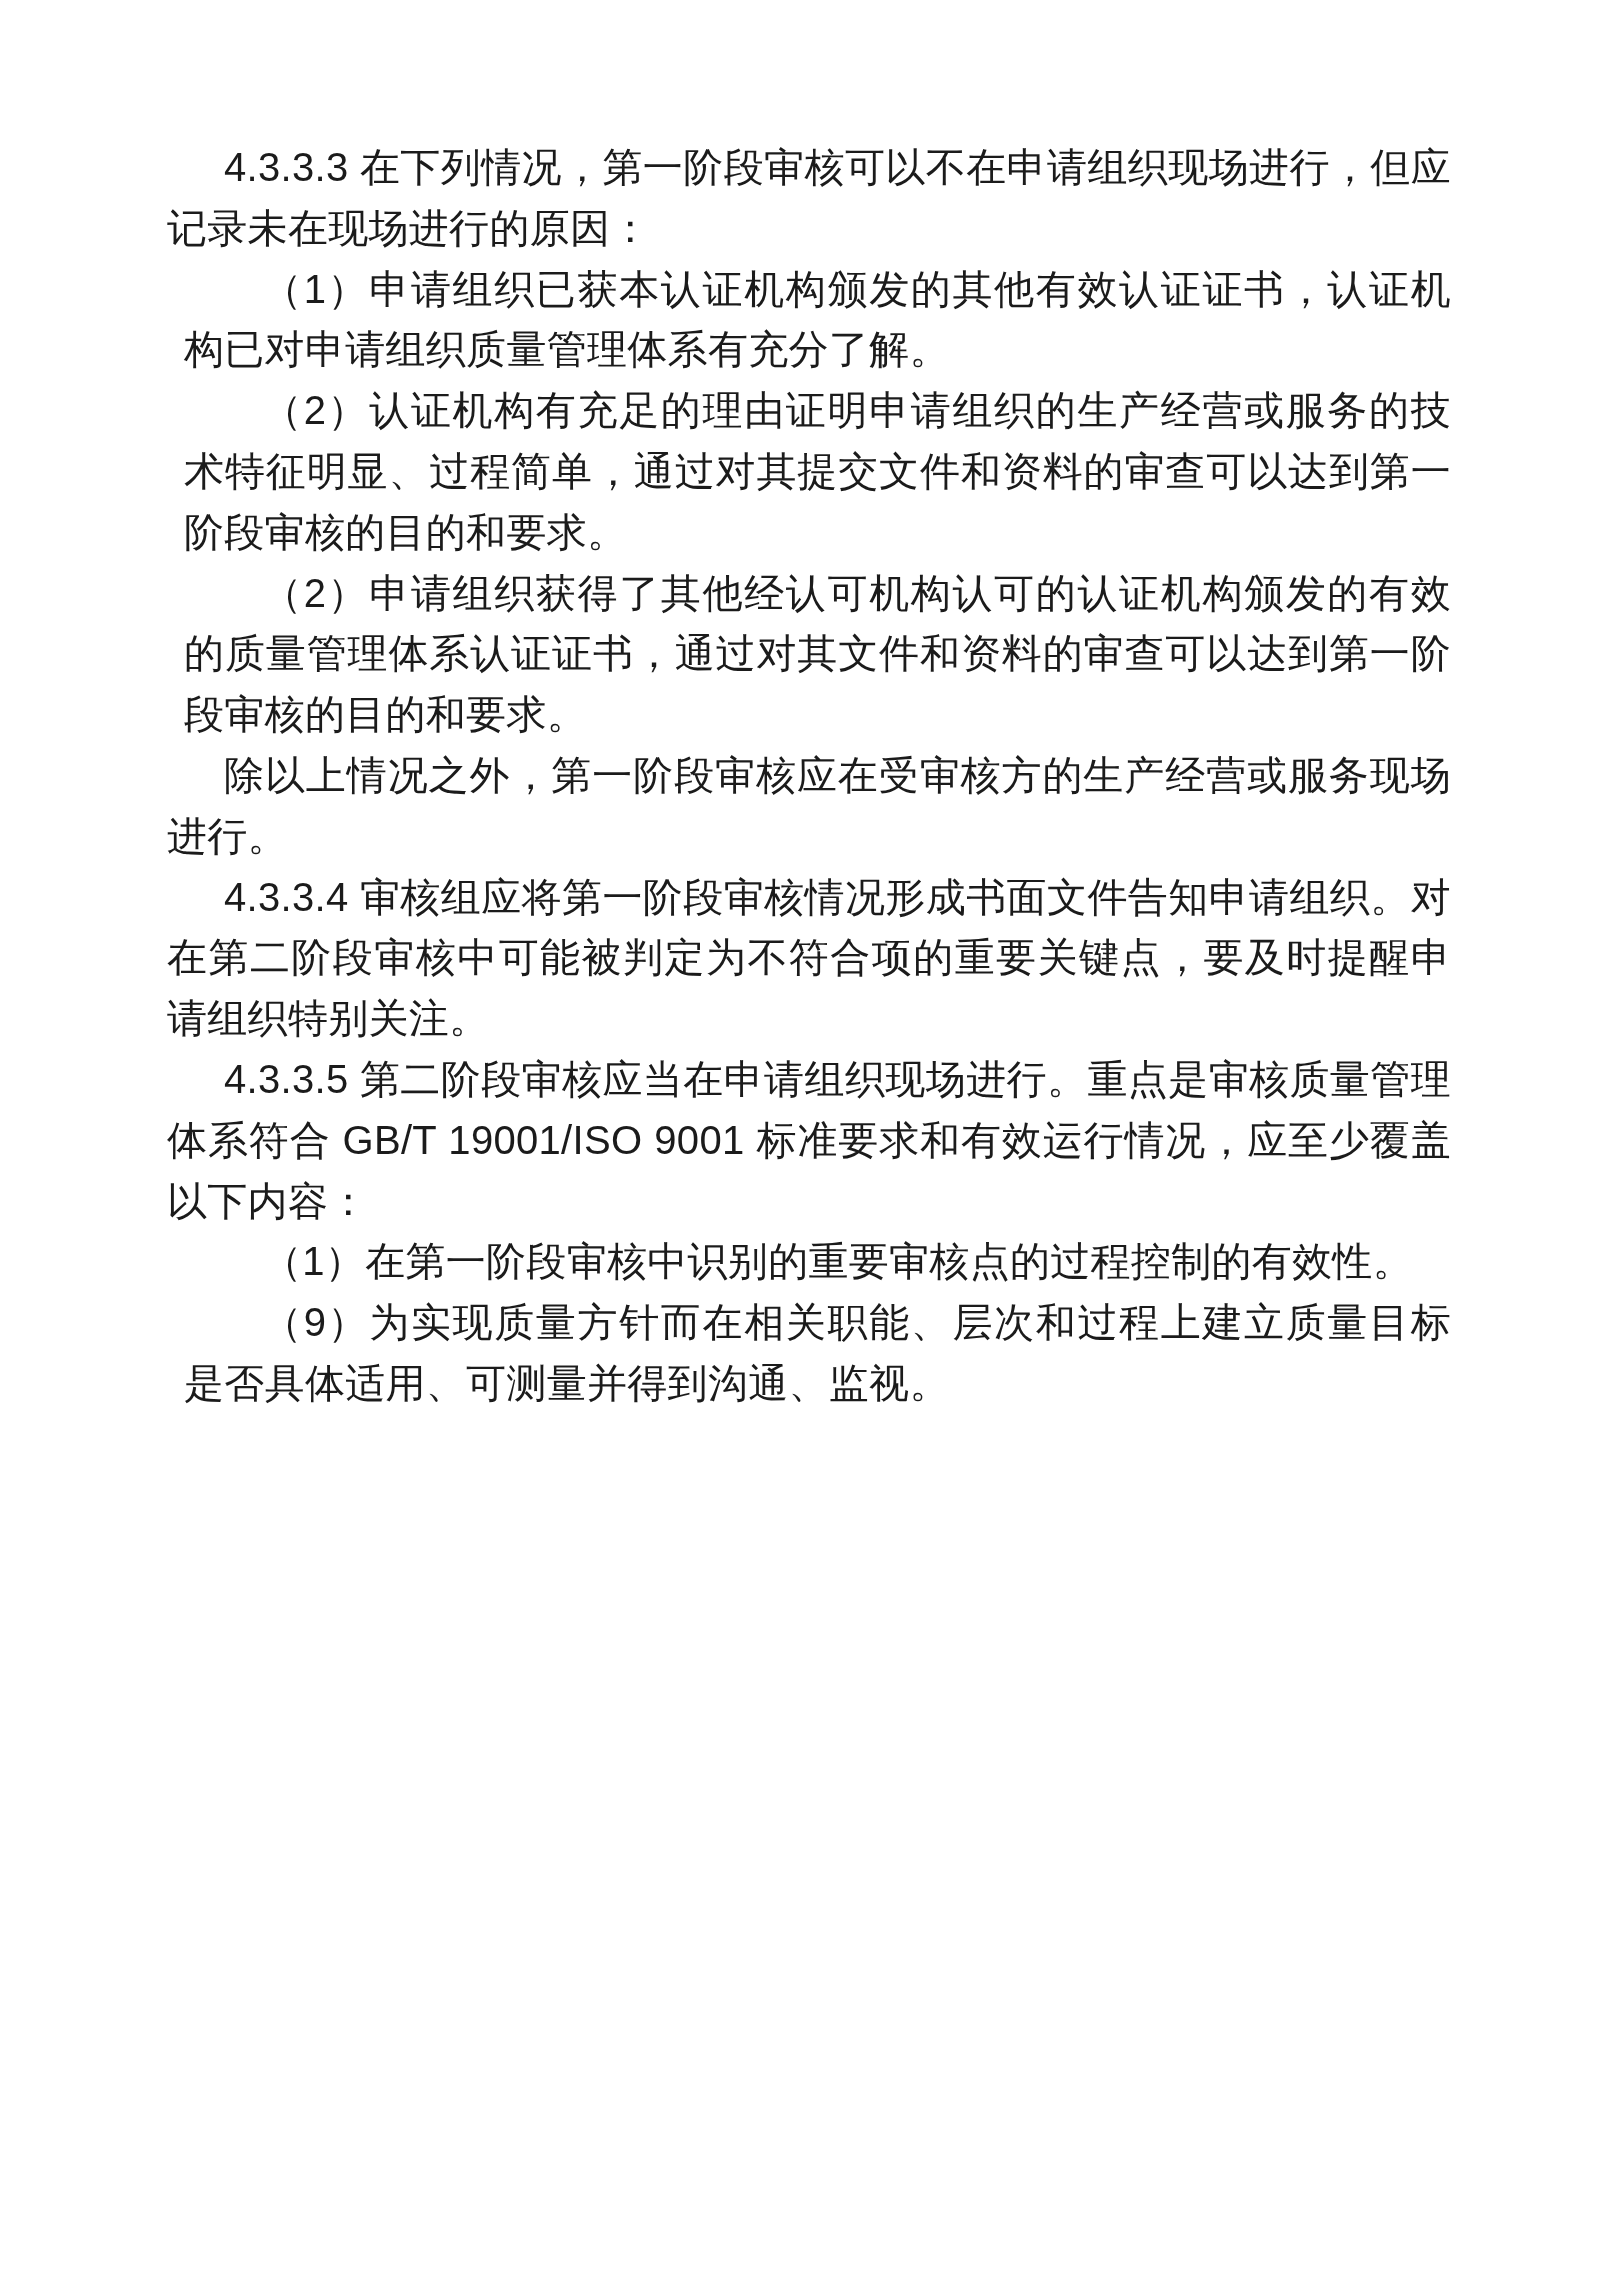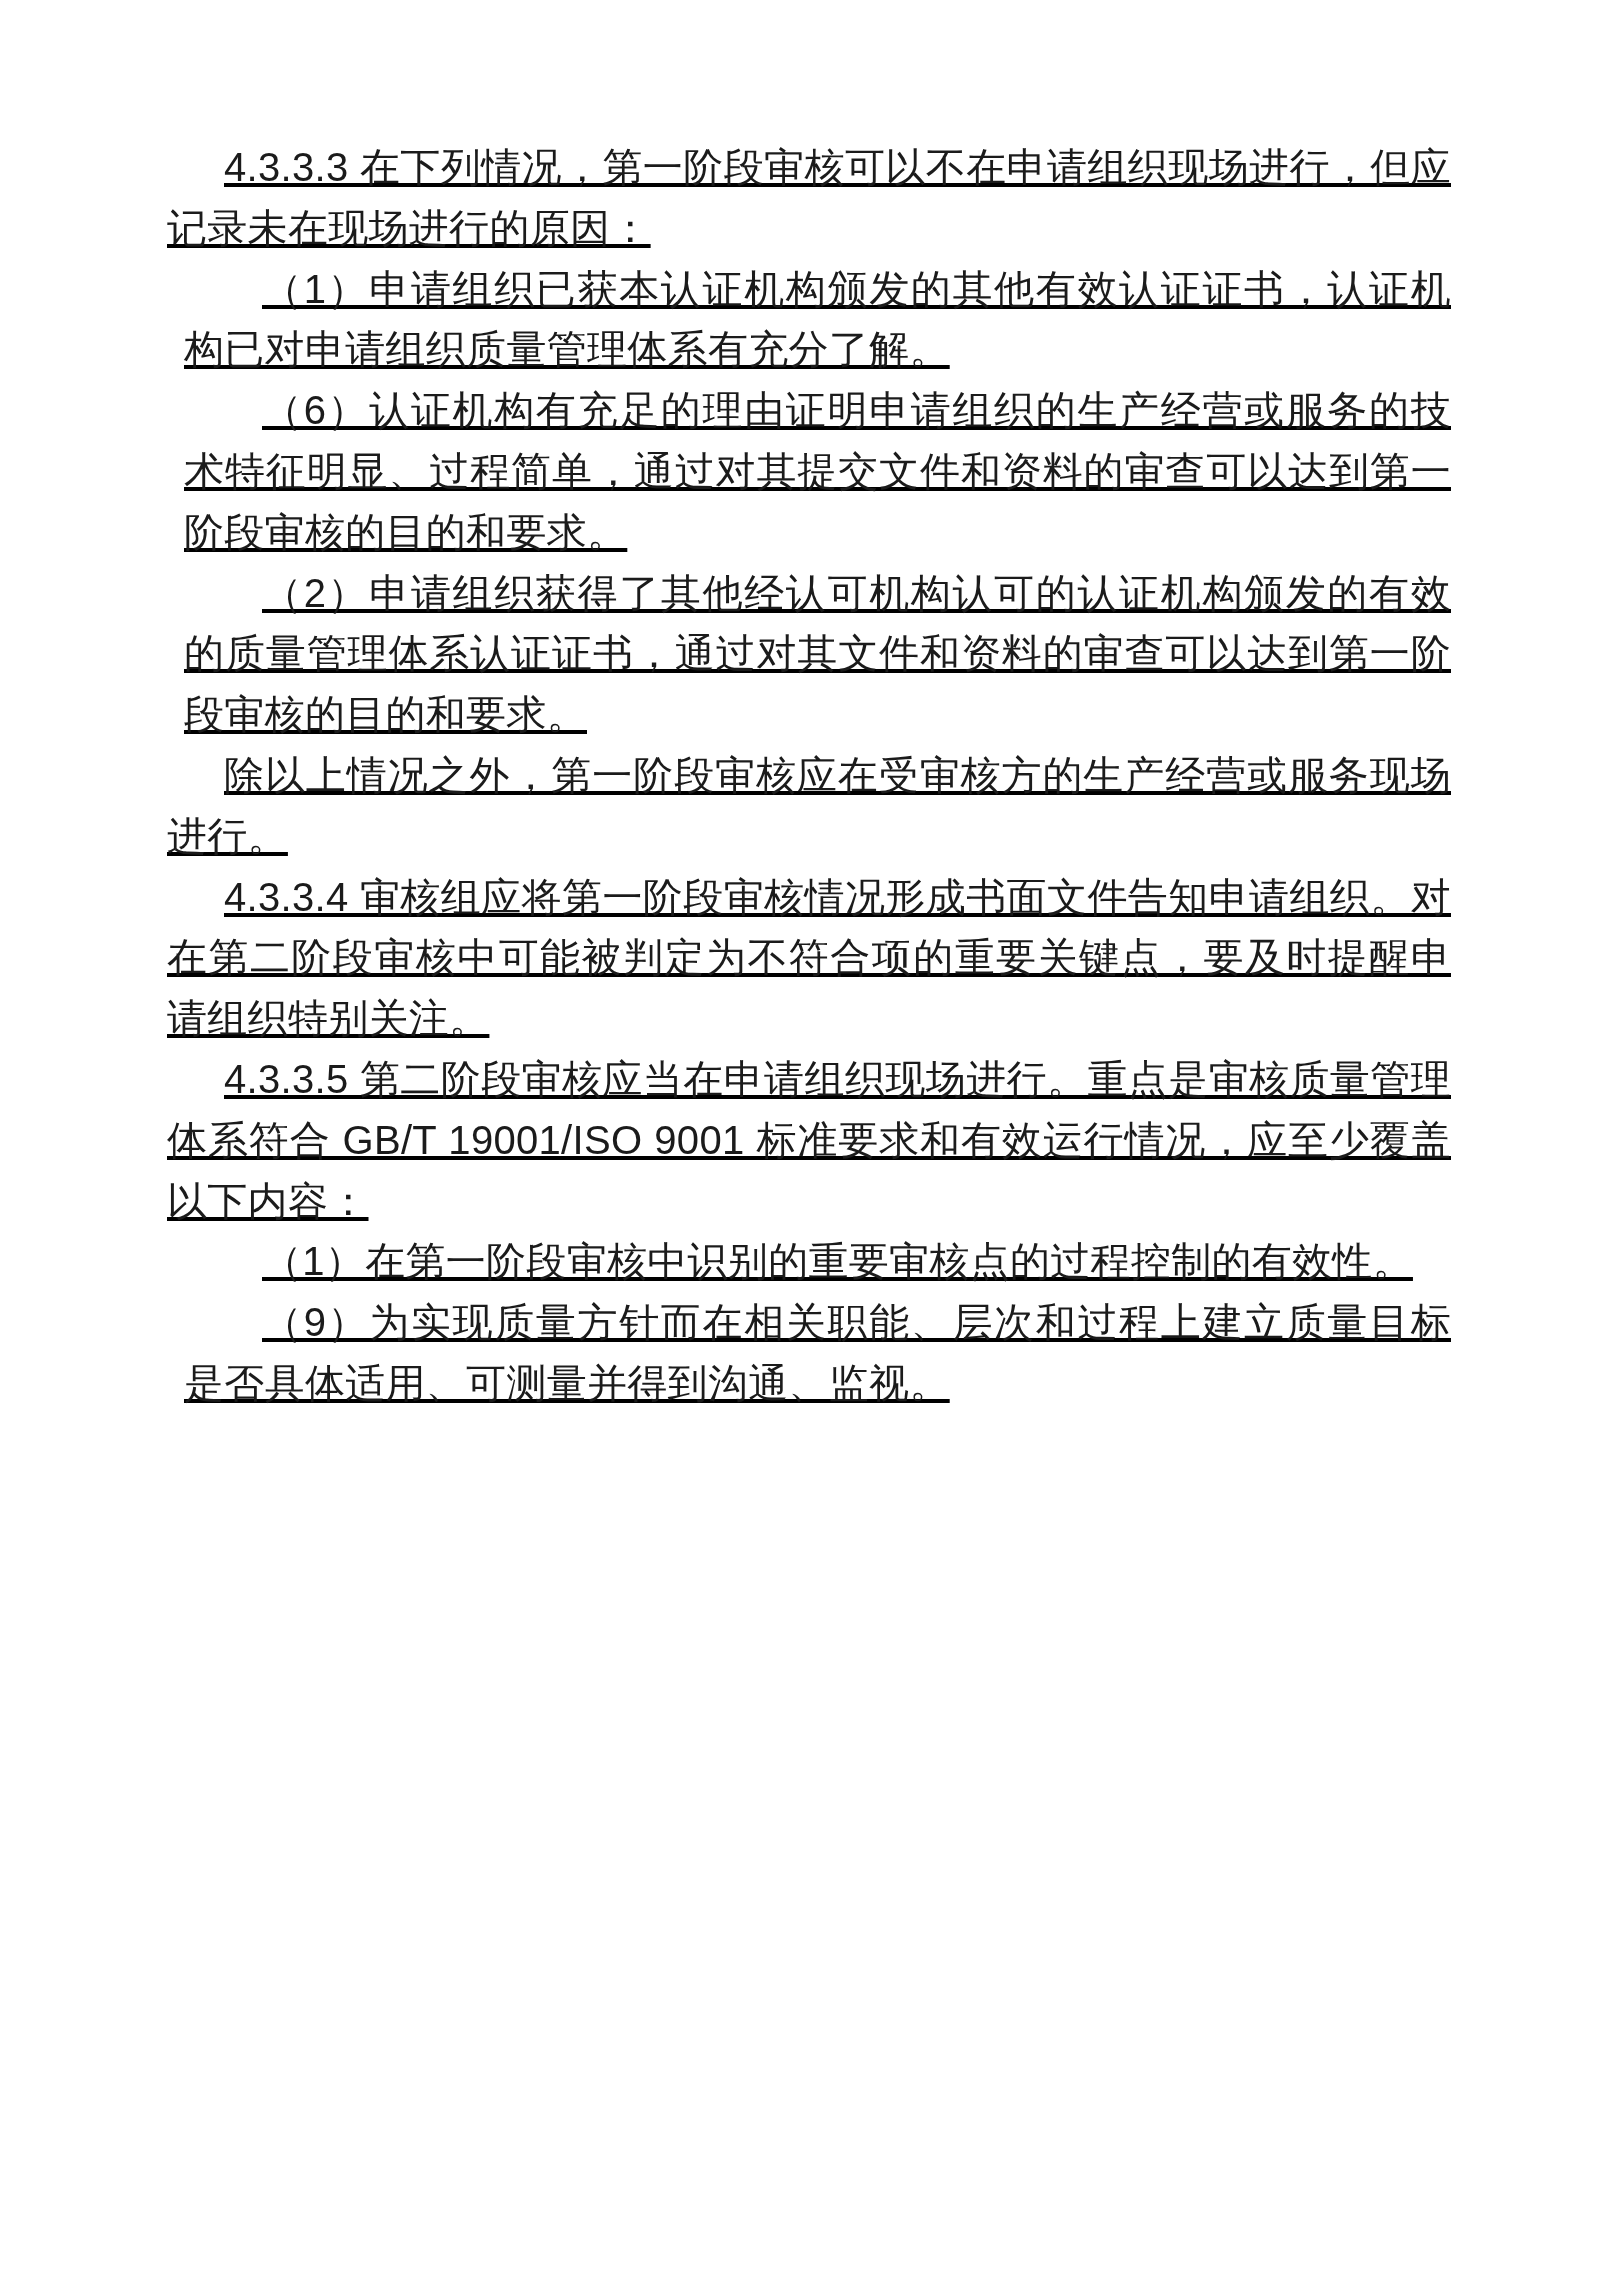--- a/index.html
+++ b/index.html
@@ -8,21 +8,20 @@
     background: #ffffff;
   }
   .page {
     position: relative;
     width: 1621px;
     height: 2128px;
     background: #ffffff;
     box-sizing: border-box;
     padding: 137px 167px 118px 167px;
     font-family: "Liberation Sans", "DejaVu Sans", sans-serif;
-    text-decoration: underline;
   }
   .doc-body {
     width: 1284px;
   }
   p.para {
     margin: 0;
     font-size: 40px;
     line-height: 1.52;
     color: #1b1b1b;
     text-align: justify;
@@ -41,21 +40,21 @@
 </head>
 <body>
 
 <div class="page">
   <div class="doc-body">
 
     <p class="para indent1">4.3.3.3 在下列情况，第一阶段审核可以不在申请组织现场进行，但应记录未在现场进行的原因：</p>
 
     <p class="para indent2">（1）申请组织已获本认证机构颁发的其他有效认证证书，认证机构已对申请组织质量管理体系有充分了解。</p>
 
-    <p class="para indent2">（6）认证机构有充足的理由证明申请组织的生产经营或服务的技术特征明显、过程简单，通过对其提交文件和资料的审查可以达到第一阶段审核的目的和要求。</p>
+    <p class="para indent2">（2）认证机构有充足的理由证明申请组织的生产经营或服务的技术特征明显、过程简单，通过对其提交文件和资料的审查可以达到第一阶段审核的目的和要求。</p>
 
     <p class="para indent2">（2）申请组织获得了其他经认可机构认可的认证机构颁发的有效的质量管理体系认证证书，通过对其文件和资料的审查可以达到第一阶段审核的目的和要求。</p>
 
     <p class="para indent1">除以上情况之外，第一阶段审核应在受审核方的生产经营或服务现场进行。</p>
 
     <p class="para indent1">4.3.3.4 审核组应将第一阶段审核情况形成书面文件告知申请组织。对在第二阶段审核中可能被判定为不符合项的重要关键点，要及时提醒申请组织特别关注。</p>
 
     <p class="para indent1">4.3.3.5 第二阶段审核应当在申请组织现场进行。重点是审核质量管理体系符合 GB/T 19001/ISO 9001 标准要求和有效运行情况，应至少覆盖以下内容：</p>
 
     <p class="para indent2">（1）在第一阶段审核中识别的重要审核点的过程控制的有效性。</p>

